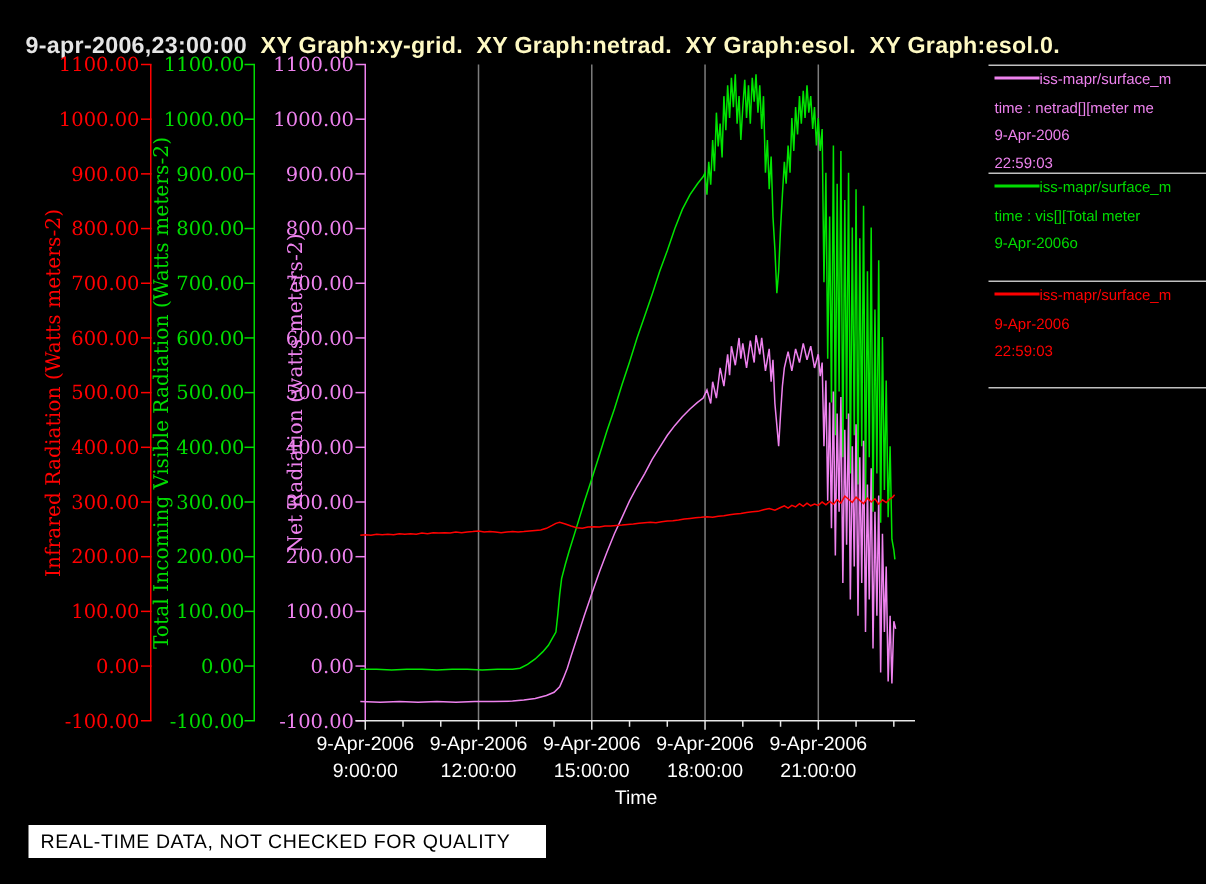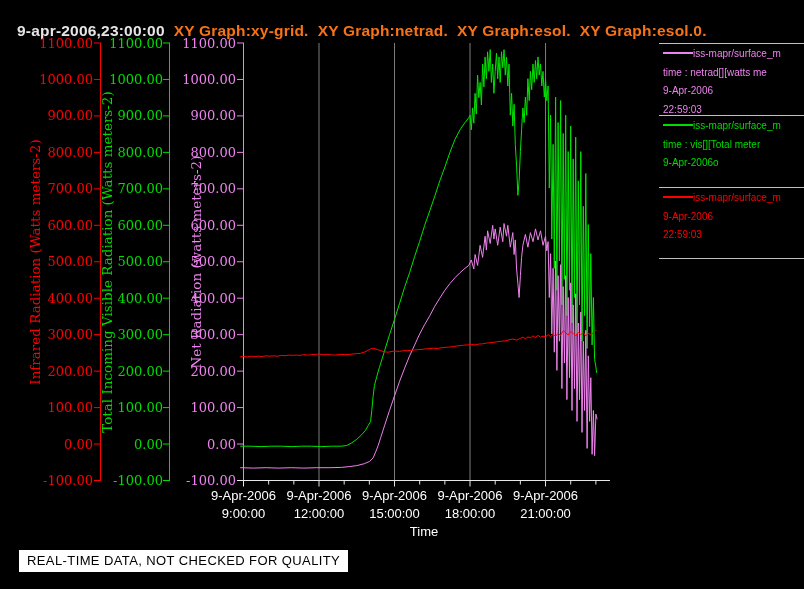--- a/index.html
+++ b/index.html
@@ -5,29 +5,29 @@
   html,body{margin:0;padding:0;}
   body{
     width:804px;height:589px;background:#000;position:relative;overflow:hidden;
     font-family:"Liberation Sans", sans-serif;
   }
   .titlebar{
     position:absolute;left:8px;top:4px;height:20px;white-space:pre;
     font-size:15.5px;font-weight:bold;letter-spacing:0.2px;
   }
   .title-date{color:#e5e5e5;white-space:pre;}
-  .title-graphs{color:#f97316;white-space:pre;}
+  .title-graphs{color:#fef9c3;white-space:pre;}
   #chart{position:absolute;left:0;top:0;}
   #legend{position:absolute;left:0;top:0;width:804px;height:300px;pointer-events:none;}
   .legend-sep{position:absolute;left:659px;width:145px;height:1px;background:#c0c0c0;}
   .legend-entry{position:absolute;left:663px;width:141px;font-size:10px;line-height:18.5px;white-space:nowrap;pointer-events:auto;}
   .legend-sample{display:inline-block;width:30px;height:2px;vertical-align:middle;margin-bottom:2px;}
   .footer-box{
     position:absolute;left:19px;top:550px;background:#ffffff;color:#000000;
-    font-size:13px;letter-spacing:0.4px;padding:3px 8px 4px 8px;
+    font-size:13px;letter-spacing:0.4px;padding:3px 24px 4px 8px;
   }
 </style>
 </head>
 <body>
 
 <div class="titlebar">
   <span class="title-date">9-apr-2006,23:00:00</span><span class="title-graphs">  XY Graph:xy-grid.  XY Graph:netrad.  XY Graph:esol.  XY Graph:esol.0.</span>
 </div>
 
 <svg id="chart" width="804" height="589" viewBox="0 0 804 589">
@@ -159,21 +159,21 @@
     <polyline points="240.2,356.9 243.5,356.5 247.3,356.9 251.1,356.2 254.8,356.5 258.6,356.2 262.4,356.5 266.2,355.8 269.9,356.2 273.7,355.8 277.5,356.2 281.3,355.4 285.0,355.8 288.8,355.1 292.6,355.4 296.4,355.1 300.1,355.4 303.9,354.7 307.7,355.1 311.5,354.7 315.2,354.4 319.0,354.0 322.8,354.7 326.6,354.4 330.3,354.7 334.1,355.1 337.9,354.7 341.7,354.4 345.4,354.7 349.2,354.4 353.0,354.0 356.8,353.6 360.5,353.3 364.3,352.2 368.1,350.3 370.6,348.9 373.1,348.2 376.9,349.3 380.7,350.7 384.5,351.8 388.2,352.2 392.0,351.4 395.8,351.1 399.6,351.4 403.3,350.7 407.1,350.7 410.9,350.3 414.7,350.0 418.4,349.6 422.2,349.3 426.0,348.9 429.8,348.5 433.5,348.2 437.3,348.5 441.1,347.8 444.9,347.4 448.6,347.1 452.4,346.7 456.2,346.0 460.0,345.6 463.7,345.2 467.5,344.9 471.3,344.5 475.1,344.9 478.8,344.1 482.6,343.8 486.4,343.1 490.2,342.7 493.9,342.3 497.7,341.6 501.5,341.2 505.3,340.9 509.0,339.8 512.8,339.0 516.6,340.1 520.4,338.3 522.9,337.2 525.4,338.7 527.9,336.9 530.4,337.9 533.0,335.8 535.5,337.6 538.0,335.4 540.5,337.2 543.0,336.1 545.5,336.9 548.1,334.7 550.6,336.5 553.1,334.3 555.6,336.1 558.1,333.2 560.6,335.4 563.2,330.7 565.7,332.8 568.2,335.0 570.7,331.4 573.2,333.6 575.7,335.8 578.3,332.1 580.8,334.7 583.3,332.5 585.8,336.1 588.3,333.2 590.8,335.0 593.4,332.5 595.1,331.4 596.4,329.9" fill="none" stroke="#ff0000" stroke-width="1"></polyline>
   </svg>
 
 <div id="legend">
     <div class="legend-sep" style="top: 43px;"></div>
     <div class="legend-sep" style="top: 115px;"></div>
     <div class="legend-sep" style="top: 187px;"></div>
     <div class="legend-sep" style="top: 258px;"></div>
     <div class="legend-entry" style="top: 45px; color: rgb(238, 130, 238);">
       <div><span class="legend-sample" style="background: rgb(238, 130, 238);"></span>iss-mapr/surface_m</div>
-      <div>time : netrad[][watts me</div>
+      <div>time : netrad[][meter me</div>
       <div>9-Apr-2006</div>
       <div>22:59:03</div>
     </div>
     <div class="legend-entry" style="top: 117px; color: rgb(0, 220, 0);">
       <div><span class="legend-sample" style="background: rgb(0, 220, 0);"></span>iss-mapr/surface_m</div>
       <div>time : vis[][Total meter</div>
       <div>9-Apr-2006o</div>
     </div>
     <div class="legend-entry" style="top: 189px; color: rgb(255, 0, 0);">
       <div><span class="legend-sample" style="background: rgb(255, 0, 0);"></span>iss-mapr/surface_m</div>

